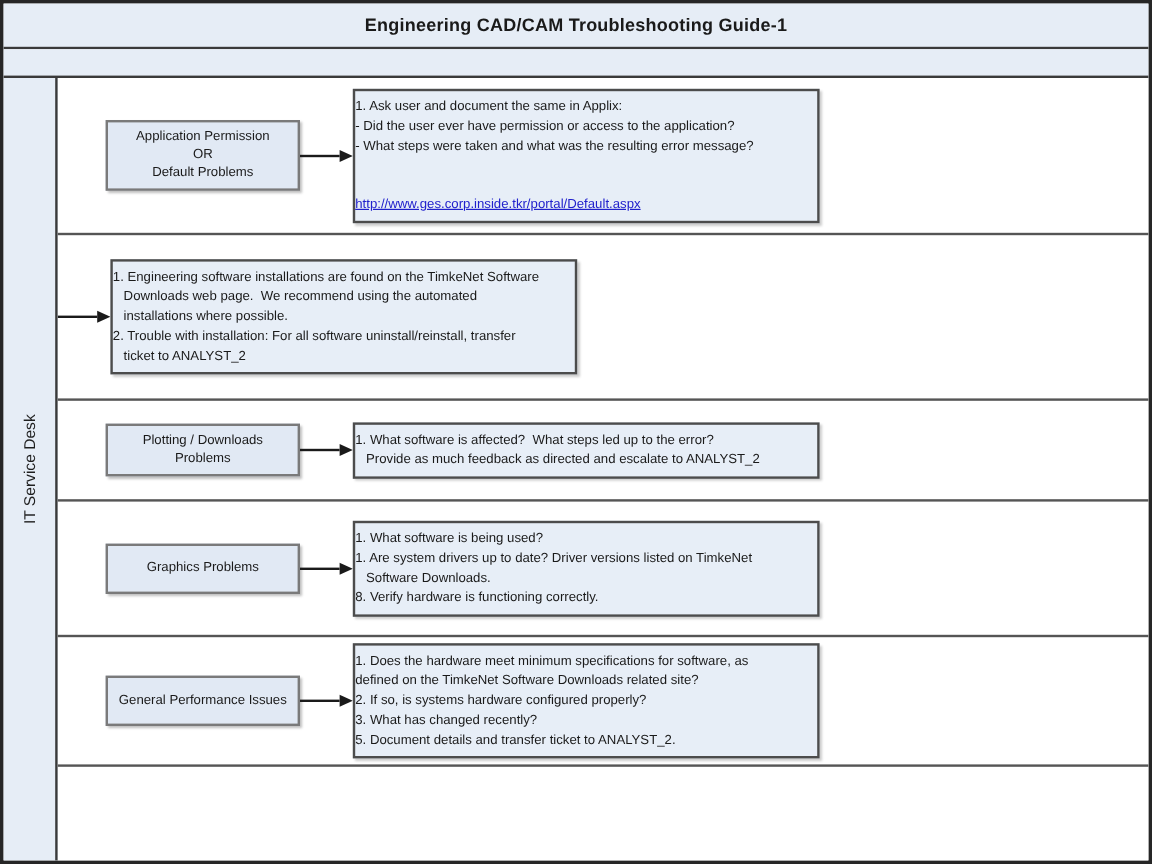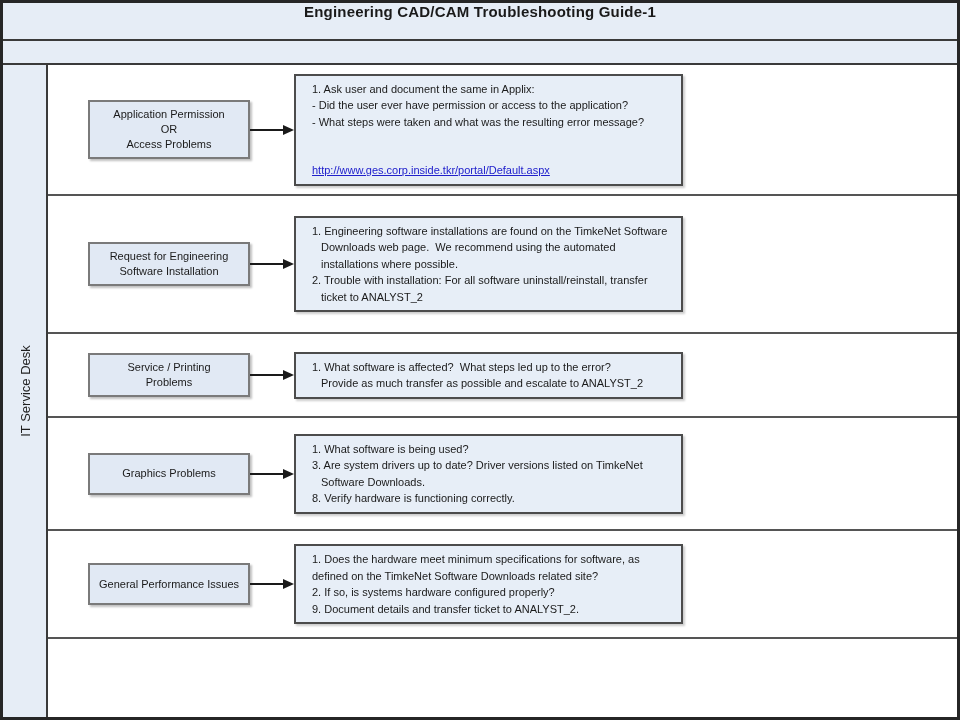--- a/index.html
+++ b/index.html
@@ -20,21 +20,21 @@
   .page{
     width:960px;height:720px;
     border:3px solid var(--outer_border);
     display:flex;flex-direction:column;
     background:#fff;
   }
   .title-band{
     height:38px;flex:0 0 38px;
     background:var(--band_fill);
     border-bottom:2px solid #3a3a3a;
-    display:flex;justify-content:center;
+    display:flex;align-items:center;justify-content:center;
   }
   .title-band .title{font-size:15px;font-weight:bold;letter-spacing:.2px;}
   .sub-band{
     height:24px;flex:0 0 24px;
     background:var(--band_fill);
     border-bottom:2px solid #3a3a3a;
   }
   .main{flex:1;display:flex;min-height:0;}
   .lane-col{
     flex:0 0 45px;width:45px;
@@ -80,21 +80,21 @@
     width:0;height:0;
     border-top:5px solid transparent;
     border-bottom:5px solid transparent;
     border-left:11px solid var(--arrow);
   }
   .detail-box{
     flex:0 0 389px;width:389px;
     background:var(--detail_fill);
     border:2px solid var(--detail_border);
     box-shadow:2px 2px 2px rgba(0,0,0,.2);
-    padding:5px 16px;
+    padding:5px 0;
   }
   .dline{font-size:11px;line-height:16.5px;white-space:pre;display:block;}
   .dline.indent{padding-left:9px;}
   a.dline{color:var(--link);text-decoration:underline;cursor:pointer;margin-top:32px;}
 </style>
 </head>
 <body>
 
 <div class="page">
   <div class="title-band">
@@ -103,94 +103,91 @@
   <div class="sub-band"></div>
   <div class="main">
     <div class="lane-col">
       <div class="lane-text">IT Service Desk</div>
     </div>
     <div class="rows" id="rows">
   <div class="row row-0">
     <div class="issue-box">
             <div class="iline">Application Permission</div>
             <div class="iline">OR</div>
-            <div class="iline">Access Problems</div>
+            <div class="iline">Default Problems</div>
           </div>
     <div class="arrow">
       <div class="shaft"></div>
       <div class="head"></div>
     </div>
     <div class="detail-box">
             <div class="dline">1. Ask user and document the same in Applix:</div>
             <div class="dline">- Did the user ever have permission or access to the application?</div>
             <div class="dline">- What steps were taken and what was the resulting error message?</div>
             <a class="dline" href="#">http://www.ges.corp.inside.tkr/portal/Default.aspx</a>
           </div>
   </div>
 
   <div class="row row-1">
-    <div class="issue-box">
-            <div class="iline">Request for Engineering</div>
-            <div class="iline">Software Installation</div>
-          </div>
     <div class="arrow">
       <div class="shaft"></div>
       <div class="head"></div>
     </div>
     <div class="detail-box">
             <div class="dline">1. Engineering software installations are found on the TimkeNet Software</div>
             <div class="dline indent">Downloads web page.  We recommend using the automated</div>
             <div class="dline indent">installations where possible.</div>
             <div class="dline">2. Trouble with installation: For all software uninstall/reinstall, transfer</div>
             <div class="dline indent">ticket to ANALYST_2</div>
           </div>
   </div>
 
   <div class="row row-2">
     <div class="issue-box">
-            <div class="iline">Service / Printing</div>
+            <div class="iline">Plotting / Downloads</div>
             <div class="iline">Problems</div>
           </div>
     <div class="arrow">
       <div class="shaft"></div>
       <div class="head"></div>
     </div>
     <div class="detail-box">
             <div class="dline">1. What software is affected?  What steps led up to the error?</div>
-            <div class="dline indent">Provide as much transfer as possible and escalate to ANALYST_2</div>
+            <div class="dline indent">Provide as much feedback as directed and escalate to ANALYST_2</div>
           </div>
   </div>
 
   <div class="row row-3">
     <div class="issue-box">
             <div class="iline">Graphics Problems</div>
           </div>
     <div class="arrow">
       <div class="shaft"></div>
       <div class="head"></div>
     </div>
     <div class="detail-box">
             <div class="dline">1. What software is being used?</div>
-            <div class="dline">3. Are system drivers up to date? Driver versions listed on TimkeNet</div>
+            <div class="dline">1. Are system drivers up to date? Driver versions listed on TimkeNet</div>
             <div class="dline indent">Software Downloads.</div>
             <div class="dline">8. Verify hardware is functioning correctly.</div>
           </div>
   </div>
 
   <div class="row row-4">
     <div class="issue-box">
             <div class="iline">General Performance Issues</div>
           </div>
     <div class="arrow">
       <div class="shaft"></div>
       <div class="head"></div>
     </div>
     <div class="detail-box">
             <div class="dline">1. Does the hardware meet minimum specifications for software, as</div>
             <div class="dline">defined on the TimkeNet Software Downloads related site?</div>
             <div class="dline">2. If so, is systems hardware configured properly?</div>
-            <div class="dline">9. Document details and transfer ticket to ANALYST_2.</div>
+            <div class="dline">3. What has changed recently?</div>
+            <div class="dline">5. Document details and transfer ticket to ANALYST_2.</div>
           </div>
   </div>
 <div class="row row-empty"></div>
       </div>
   </div>
 </div>
 
 </body></html>

